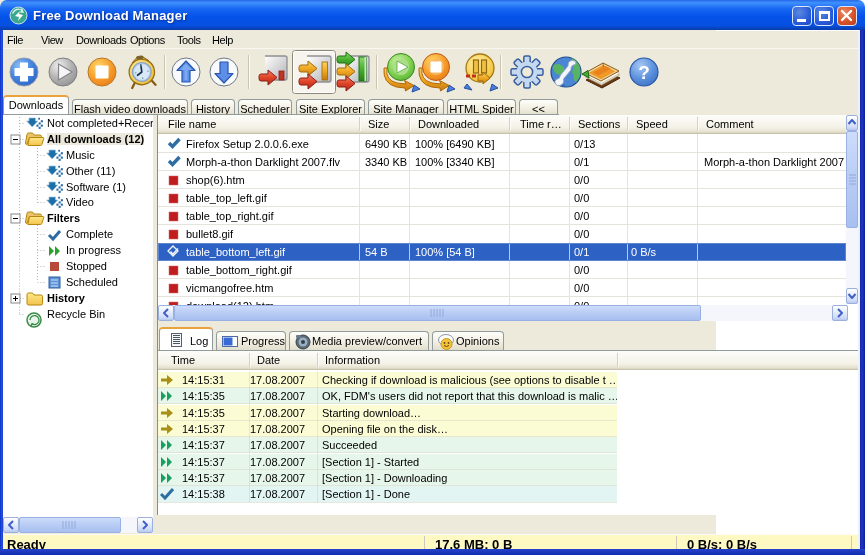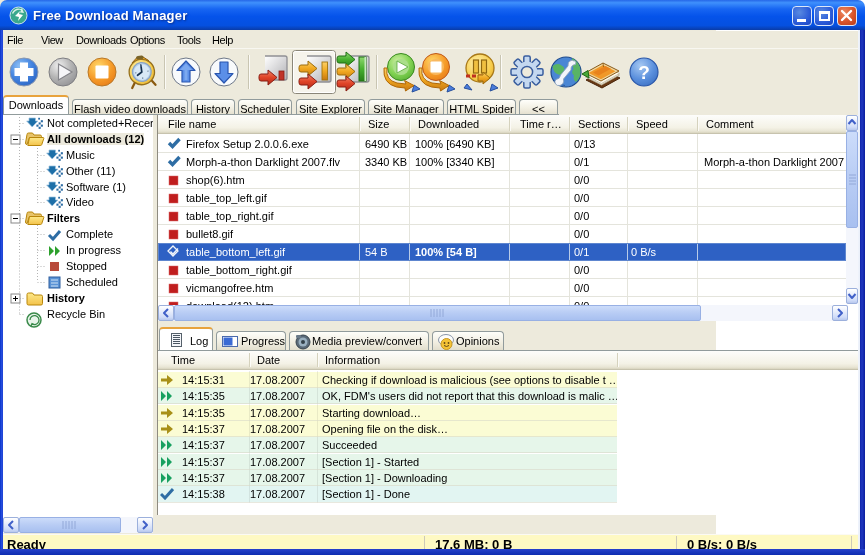--- a/index.html
+++ b/index.html
@@ -428,21 +428,21 @@
         <span class="rt" style="left:28px;">table_top_right.gif</span>
         <span class="rt" style="left:416px;">0/0</span>
       </div>
     <div class="mrow" style="top:225px;">
         <span class="rt" style="left:28px;">bullet8.gif</span>
         <span class="rt" style="left:416px;">0/0</span>
       </div>
     <div class="mrow" style="top:243px;color:#fff;">
         <span class="rt" style="left:28px;">table_bottom_left.gif</span>
         <span class="rt" style="left:207px;">54 B</span>
-        <span class="rt" style="left:257px;font-weight:bold;">100% [54 B]</span>
+        <span class="rt" style="left:257px;">100% [54 B]</span>
         <span class="rt" style="left:416px;">0/1</span>
         <span class="rt" style="left:473px;">0 B/s</span>
       </div>
     <div class="mrow" style="top:261px;">
         <span class="rt" style="left:28px;">table_bottom_right.gif</span>
         <span class="rt" style="left:416px;">0/0</span>
       </div>
     <div class="mrow" style="top:279px;">
         <span class="rt" style="left:28px;">vicmangofree.htm</span>
         <span class="rt" style="left:416px;">0/0</span>

